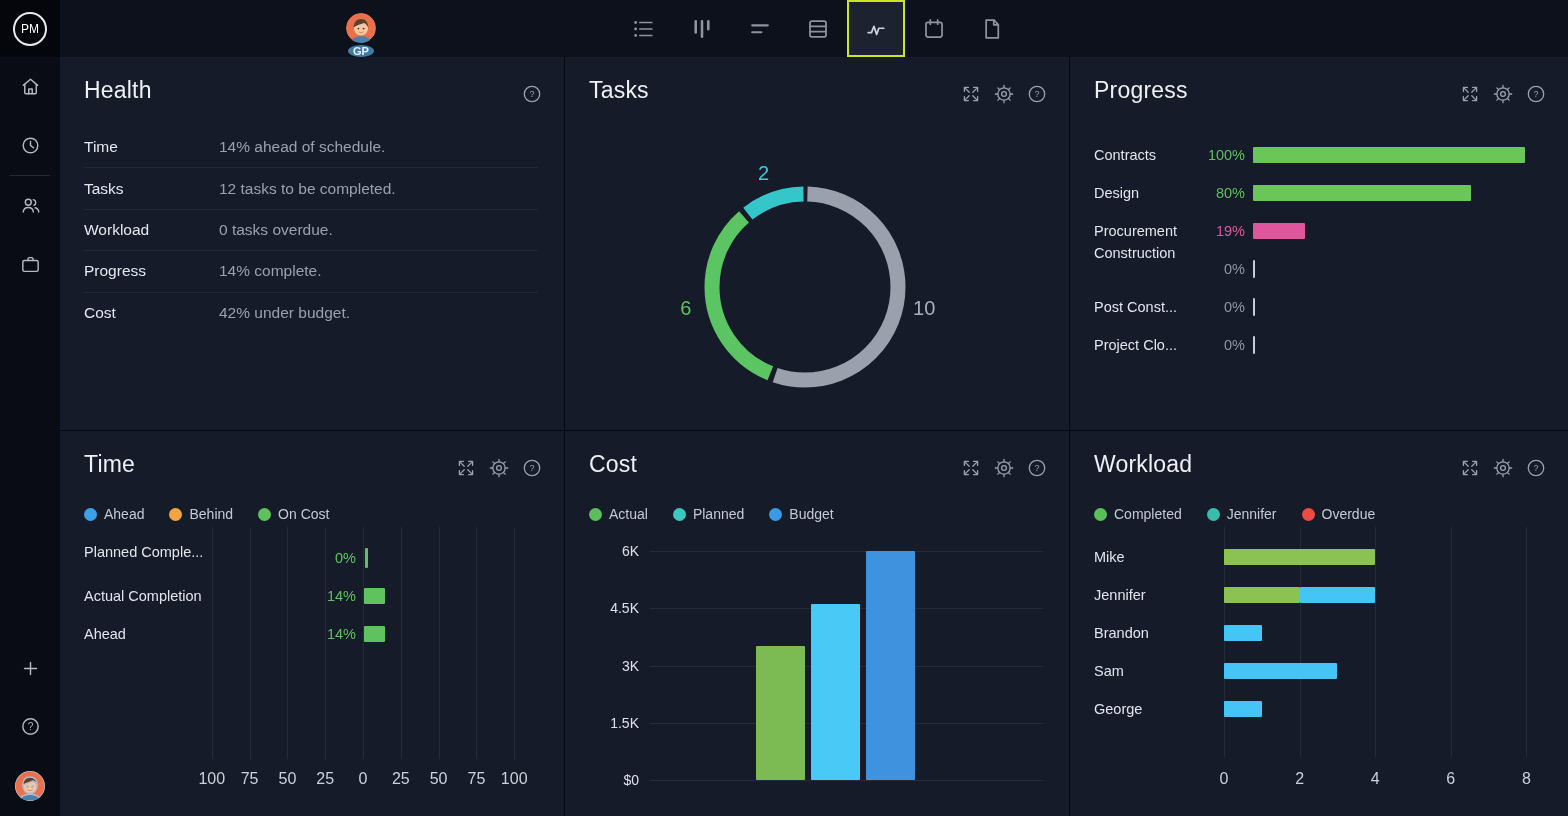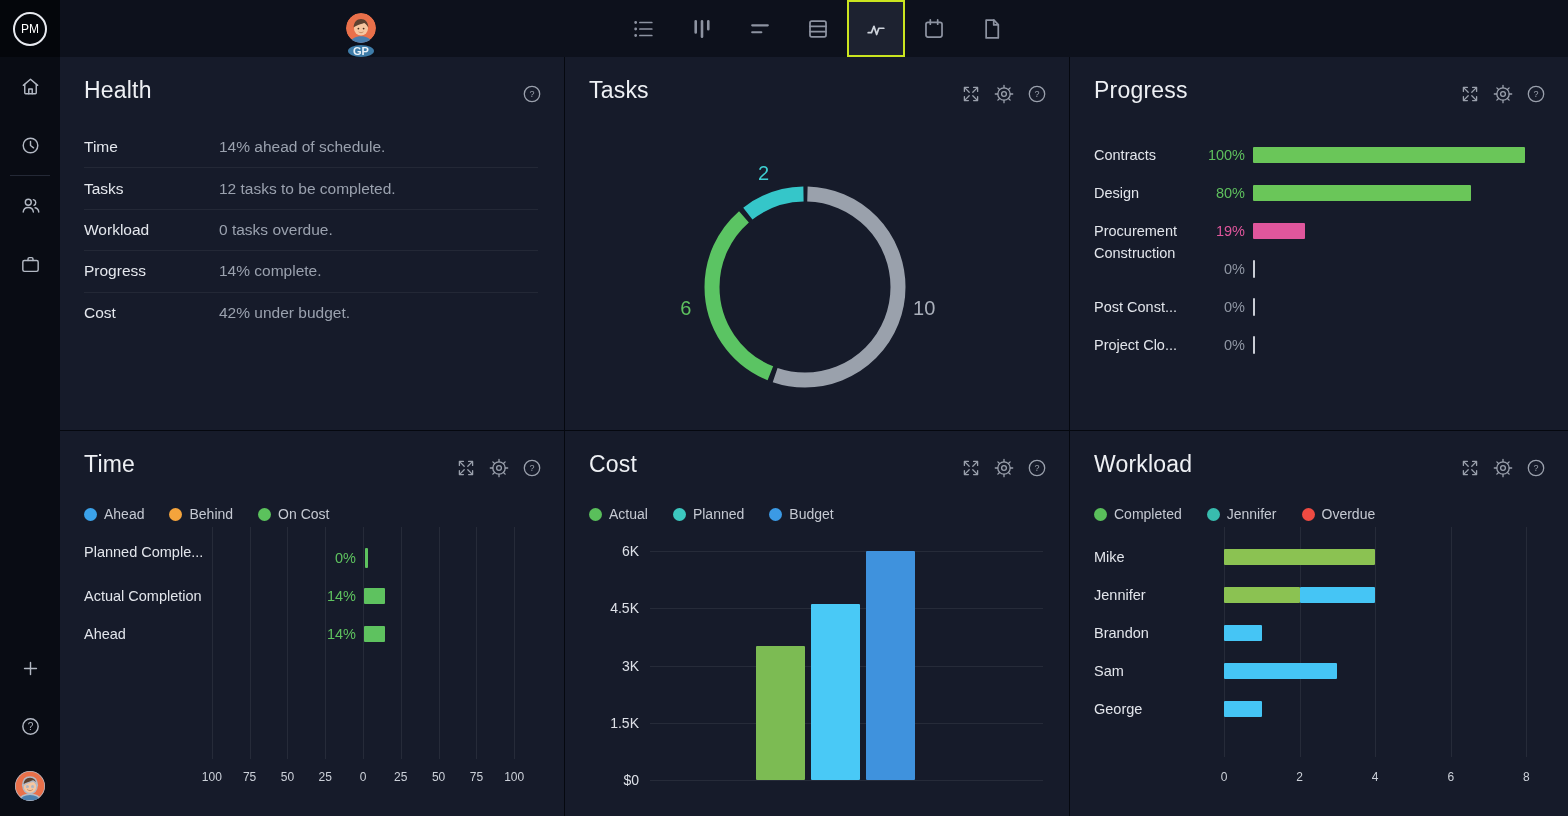--- a/index.html
+++ b/index.html
@@ -53,21 +53,21 @@
   .dot{width:13px;height:13px;border-radius:50%;display:inline-block;}
 
   
   .chart{position:absolute;left:0;top:0;right:0;bottom:0;}
   #donut-chart{position:absolute;left:105px;top:100px;width:280px;height:265px;}
   .vline{position:absolute;width:1px;background:rgba(255,255,255,0.07);}
   .hline{position:absolute;height:1px;background:rgba(255,255,255,0.07);}
   .rowlab{position:absolute;left:24px;transform:translateY(-50%);font-size:14.5px;color:#e2e5eb;white-space:nowrap;}
   .pct{position:absolute;transform:translateY(-50%);text-align:right;font-size:14.5px;font-weight:500;}
   .bar,.tick,.colbar{position:absolute;border-radius:1px;}
-  .axis-label{position:absolute;transform:translateX(-50%);font-size:12px;color:#ccd1d9;}
+  .axis-label{position:absolute;transform:translateX(-50%);font-size:16px;color:#ccd1d9;}
   .ylab{position:absolute;transform:translateY(-50%);text-align:right;font-size:14px;color:#dde0e7;}
 </style>
 </head>
 <body>
 
 <header class="topbar">
   <div class="logo-cell">
     <div class="pm-circle">PM</div>
   </div>
   <div class="avatars">

